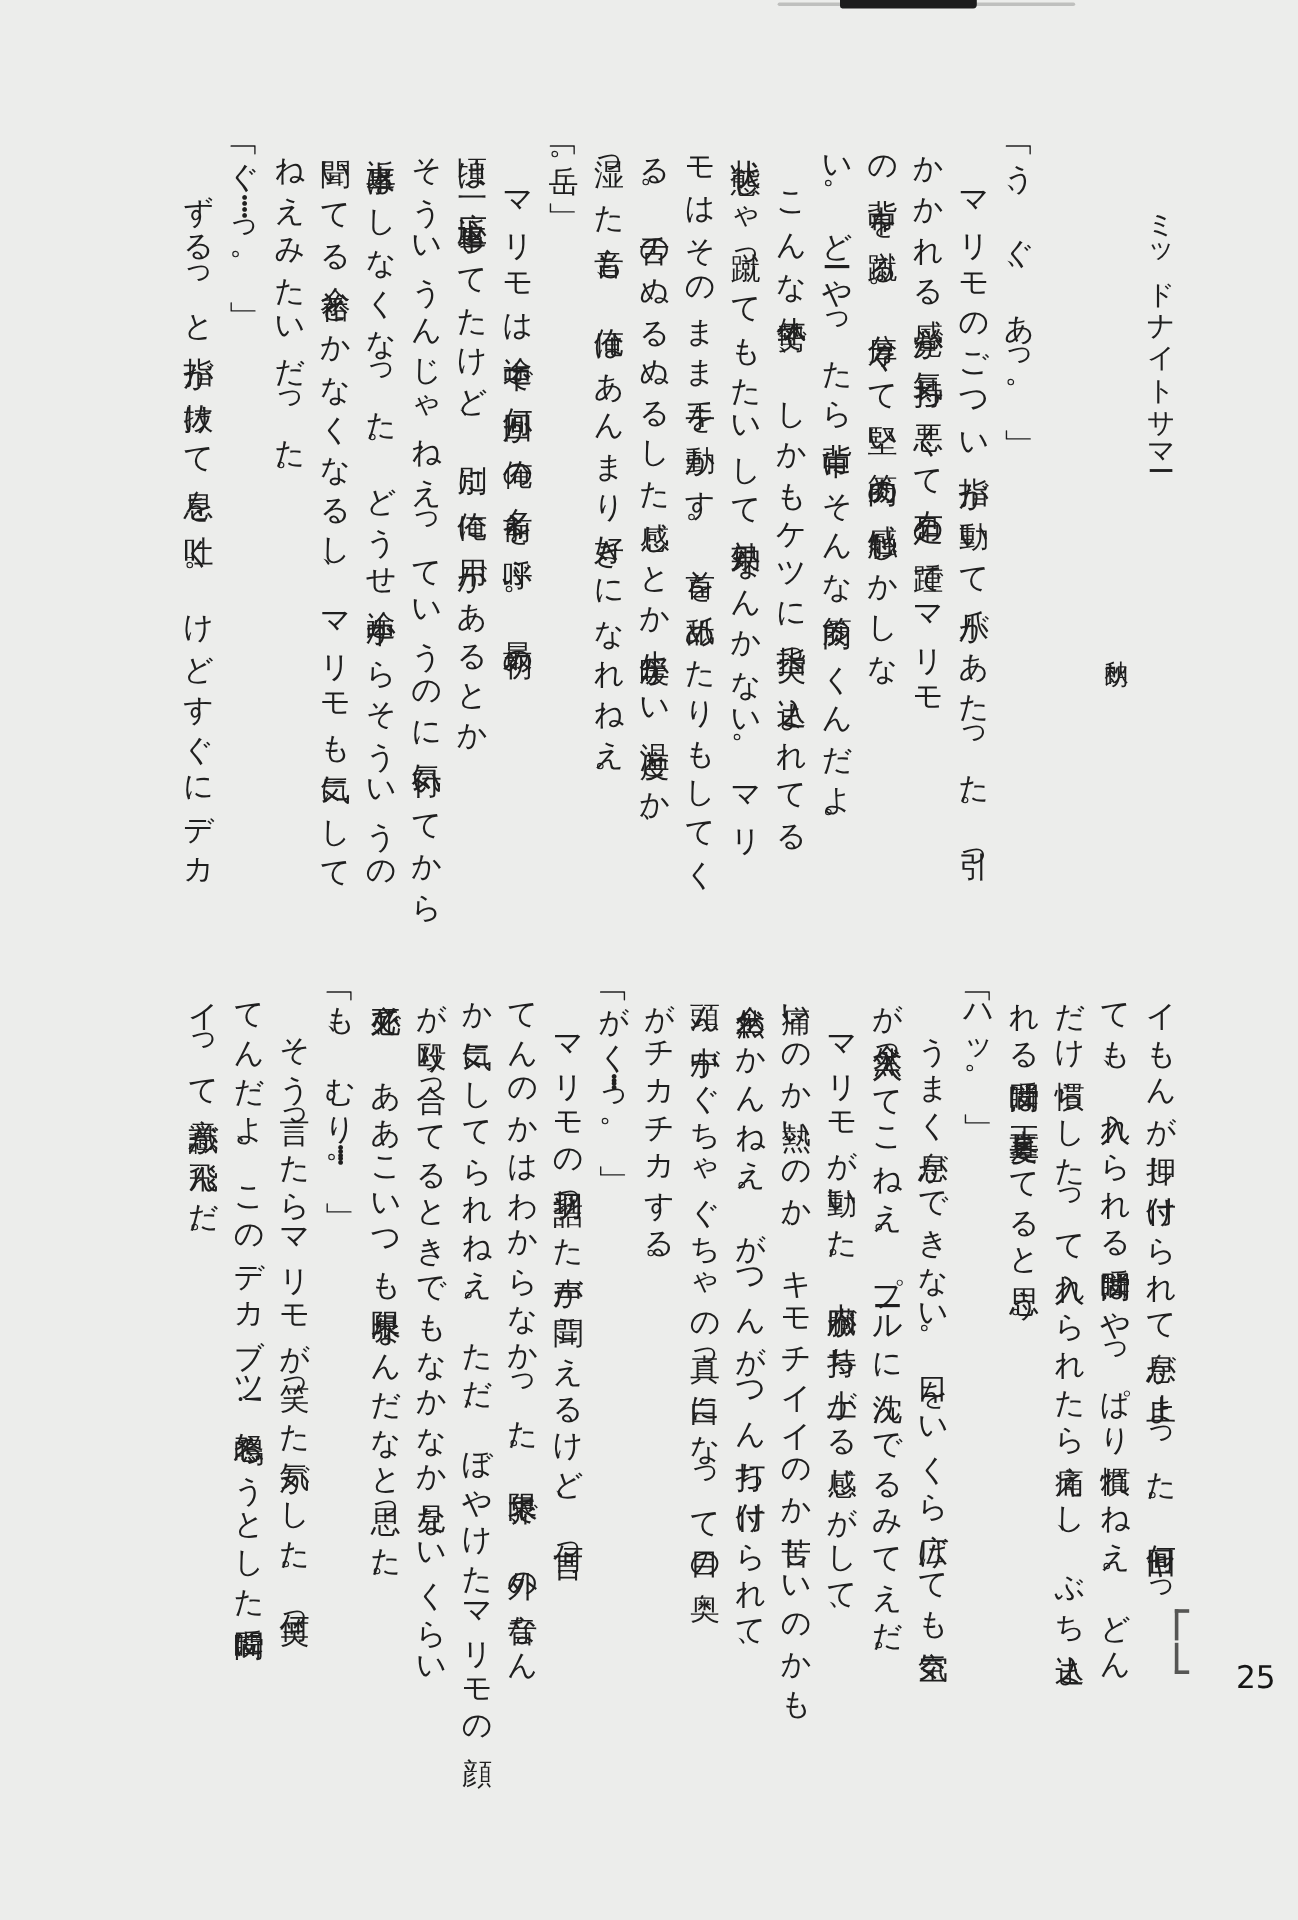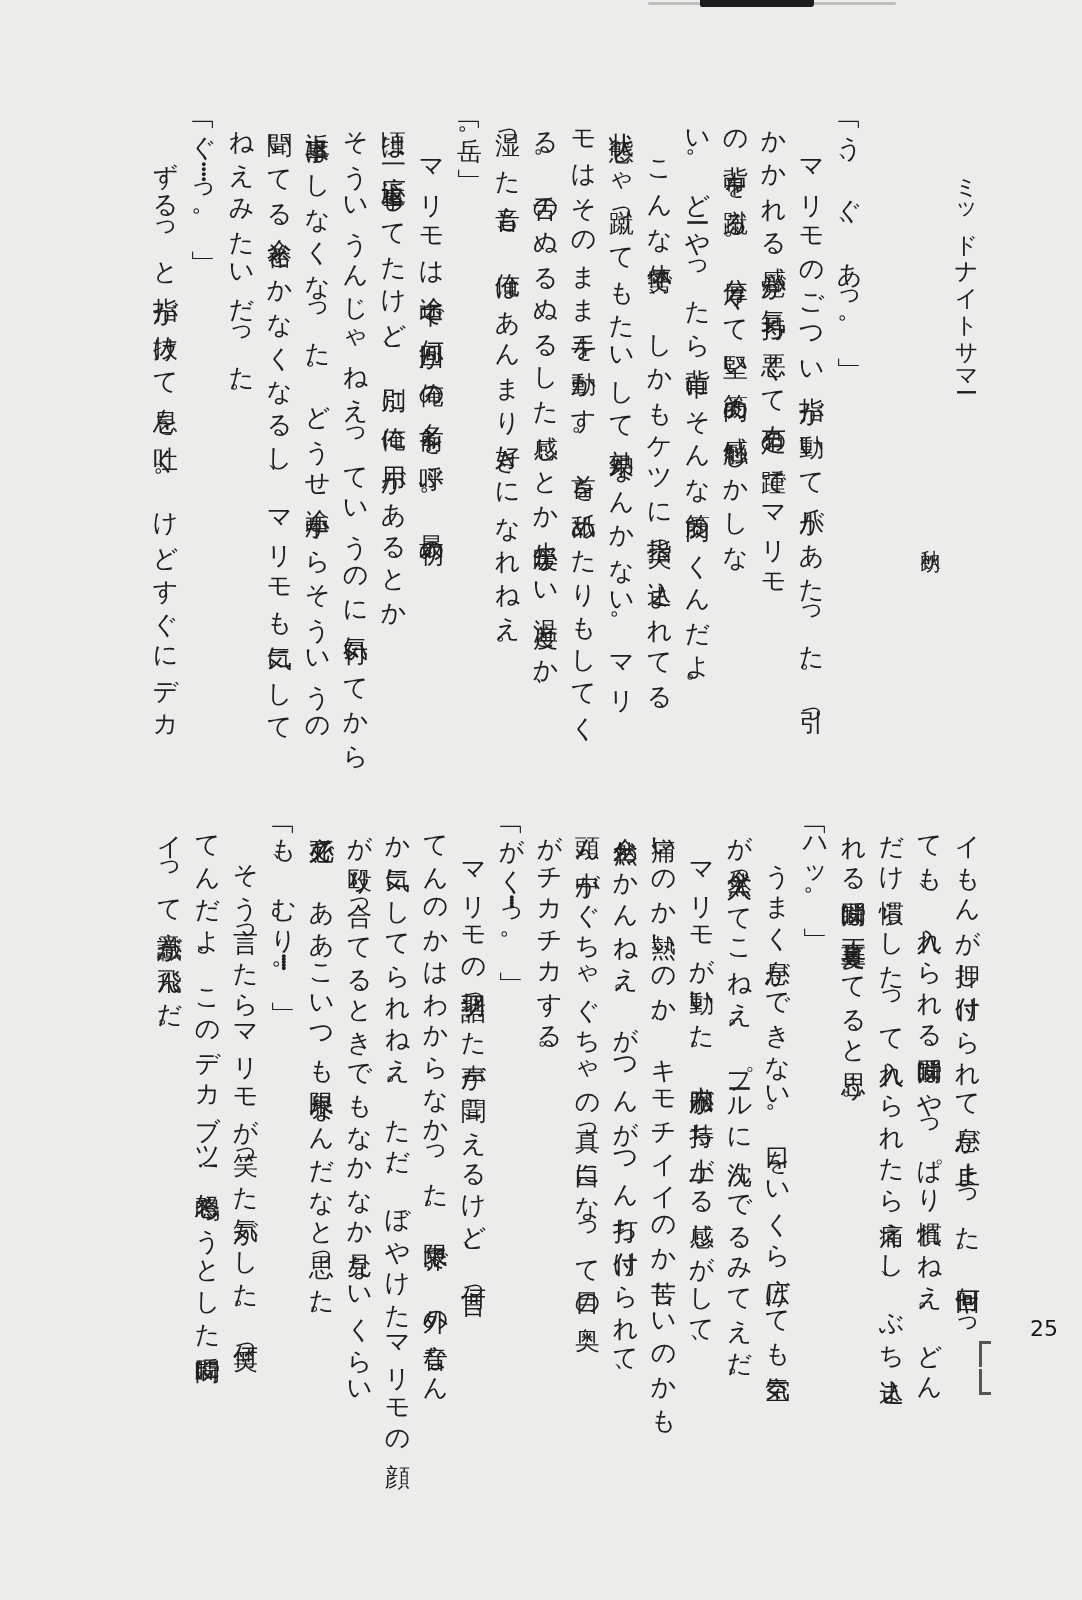--- a/index.html
+++ b/index.html
@@ -57,22 +57,22 @@
   .lower {
     top: 818px;
     right: 96px;
     height: 640px;
     font-size: 25px;
     letter-spacing: 3px;
   }
   .page-number {
     position: absolute;
     left: 1030px;
-    top: 1316px;
-    font-size: 22px;
+    top: 1384px;
+    font-size: 26px;
     font-family: "DejaVu Sans", sans-serif;
     color: #161616;
   }
   
   .artifact-top-bar {
     position: absolute;
     left: 700px;
     top: 0;
     width: 114px;
     height: 7px;

